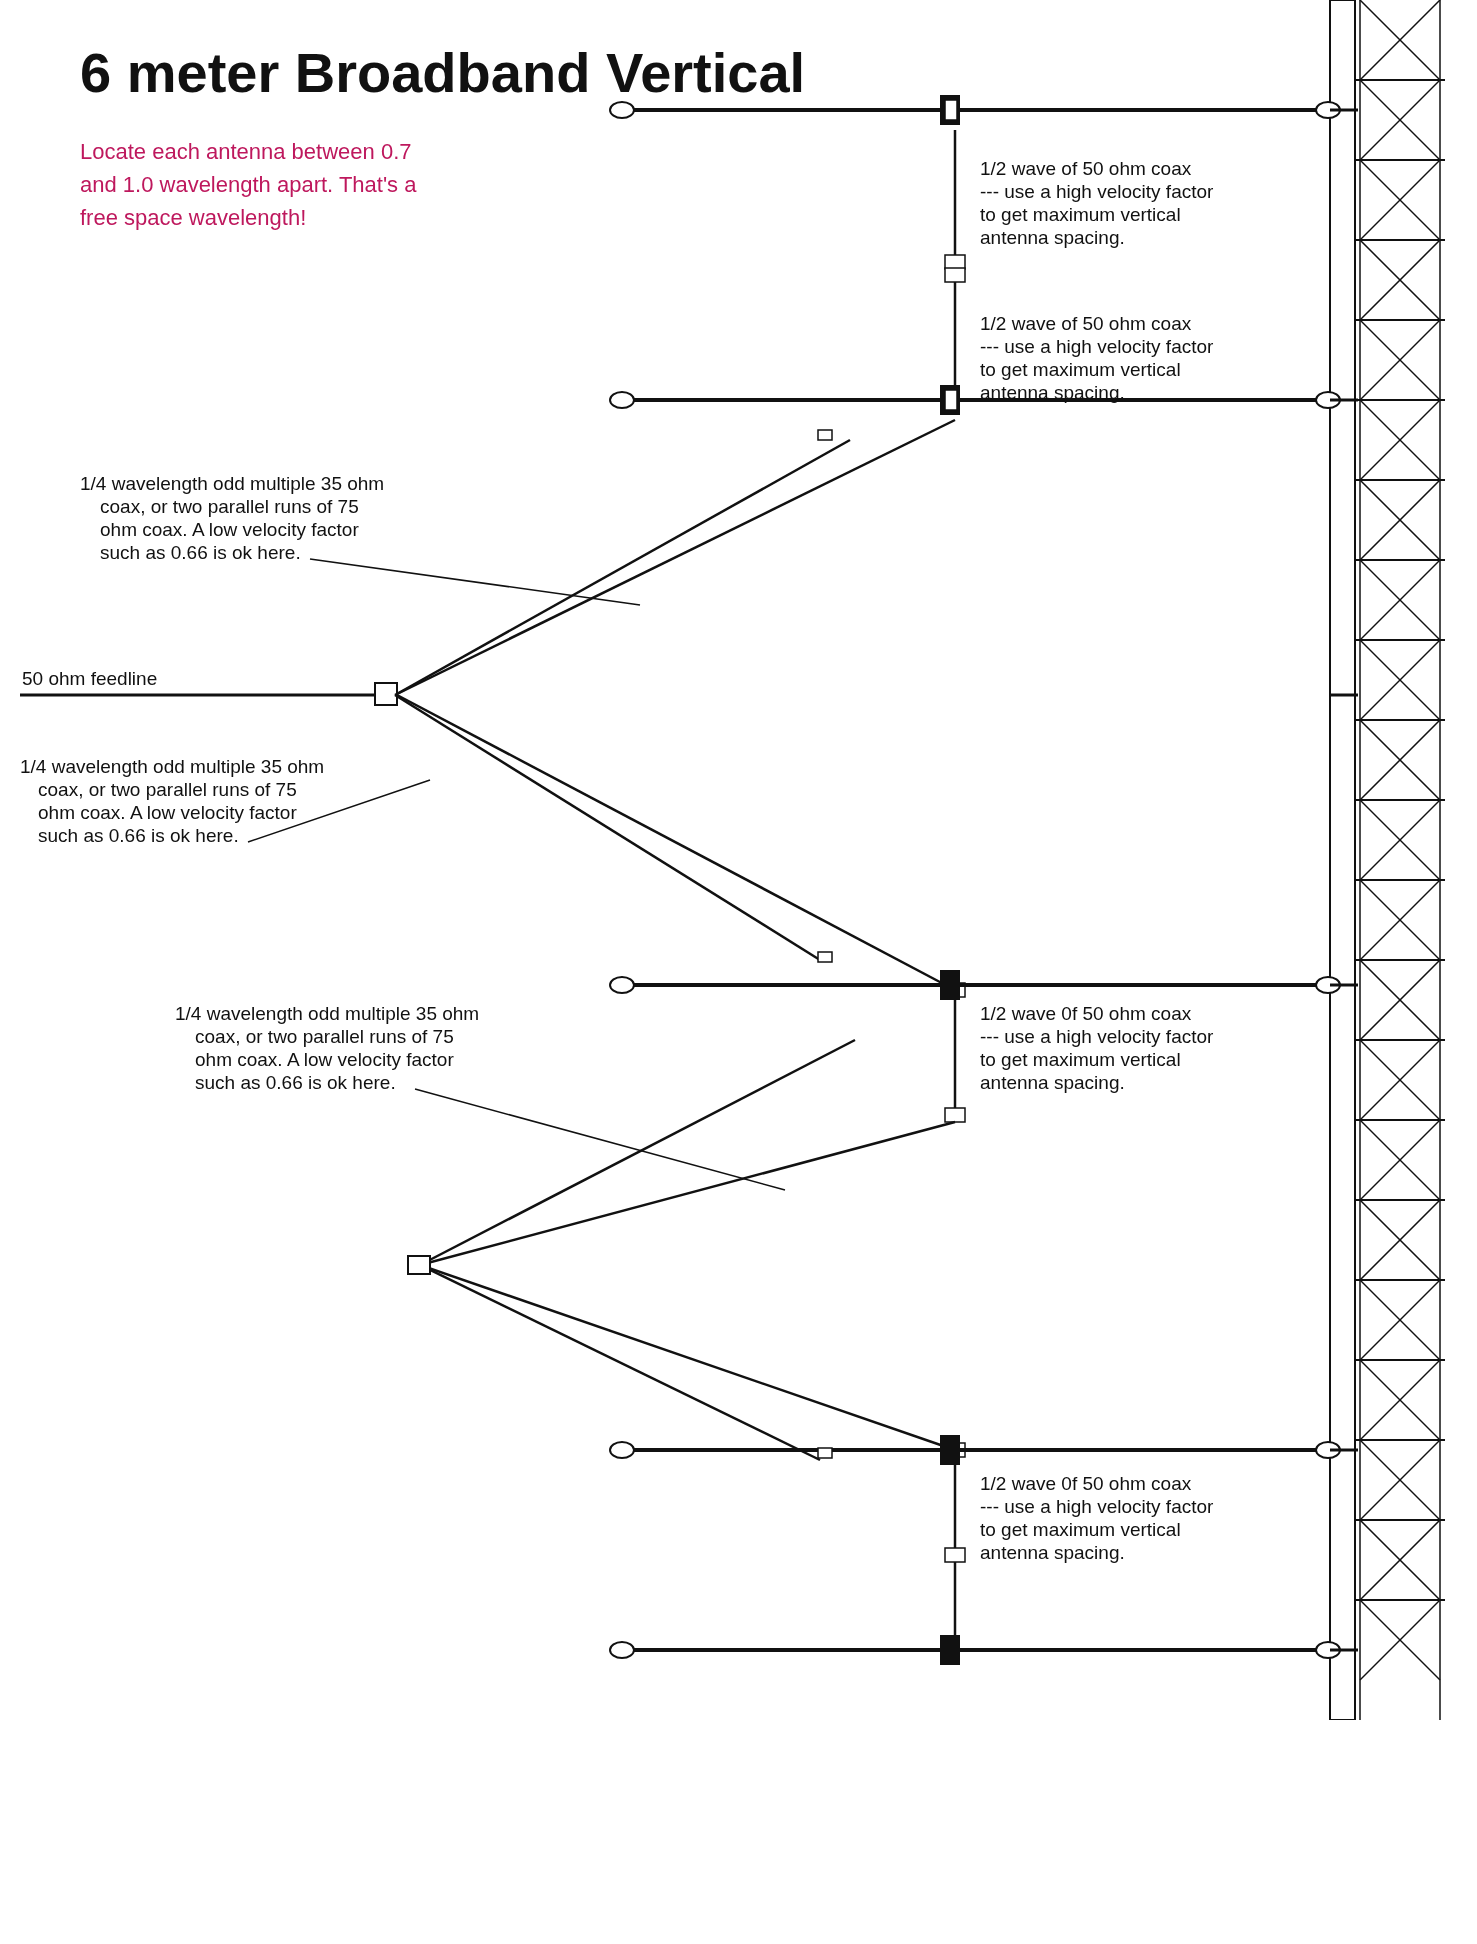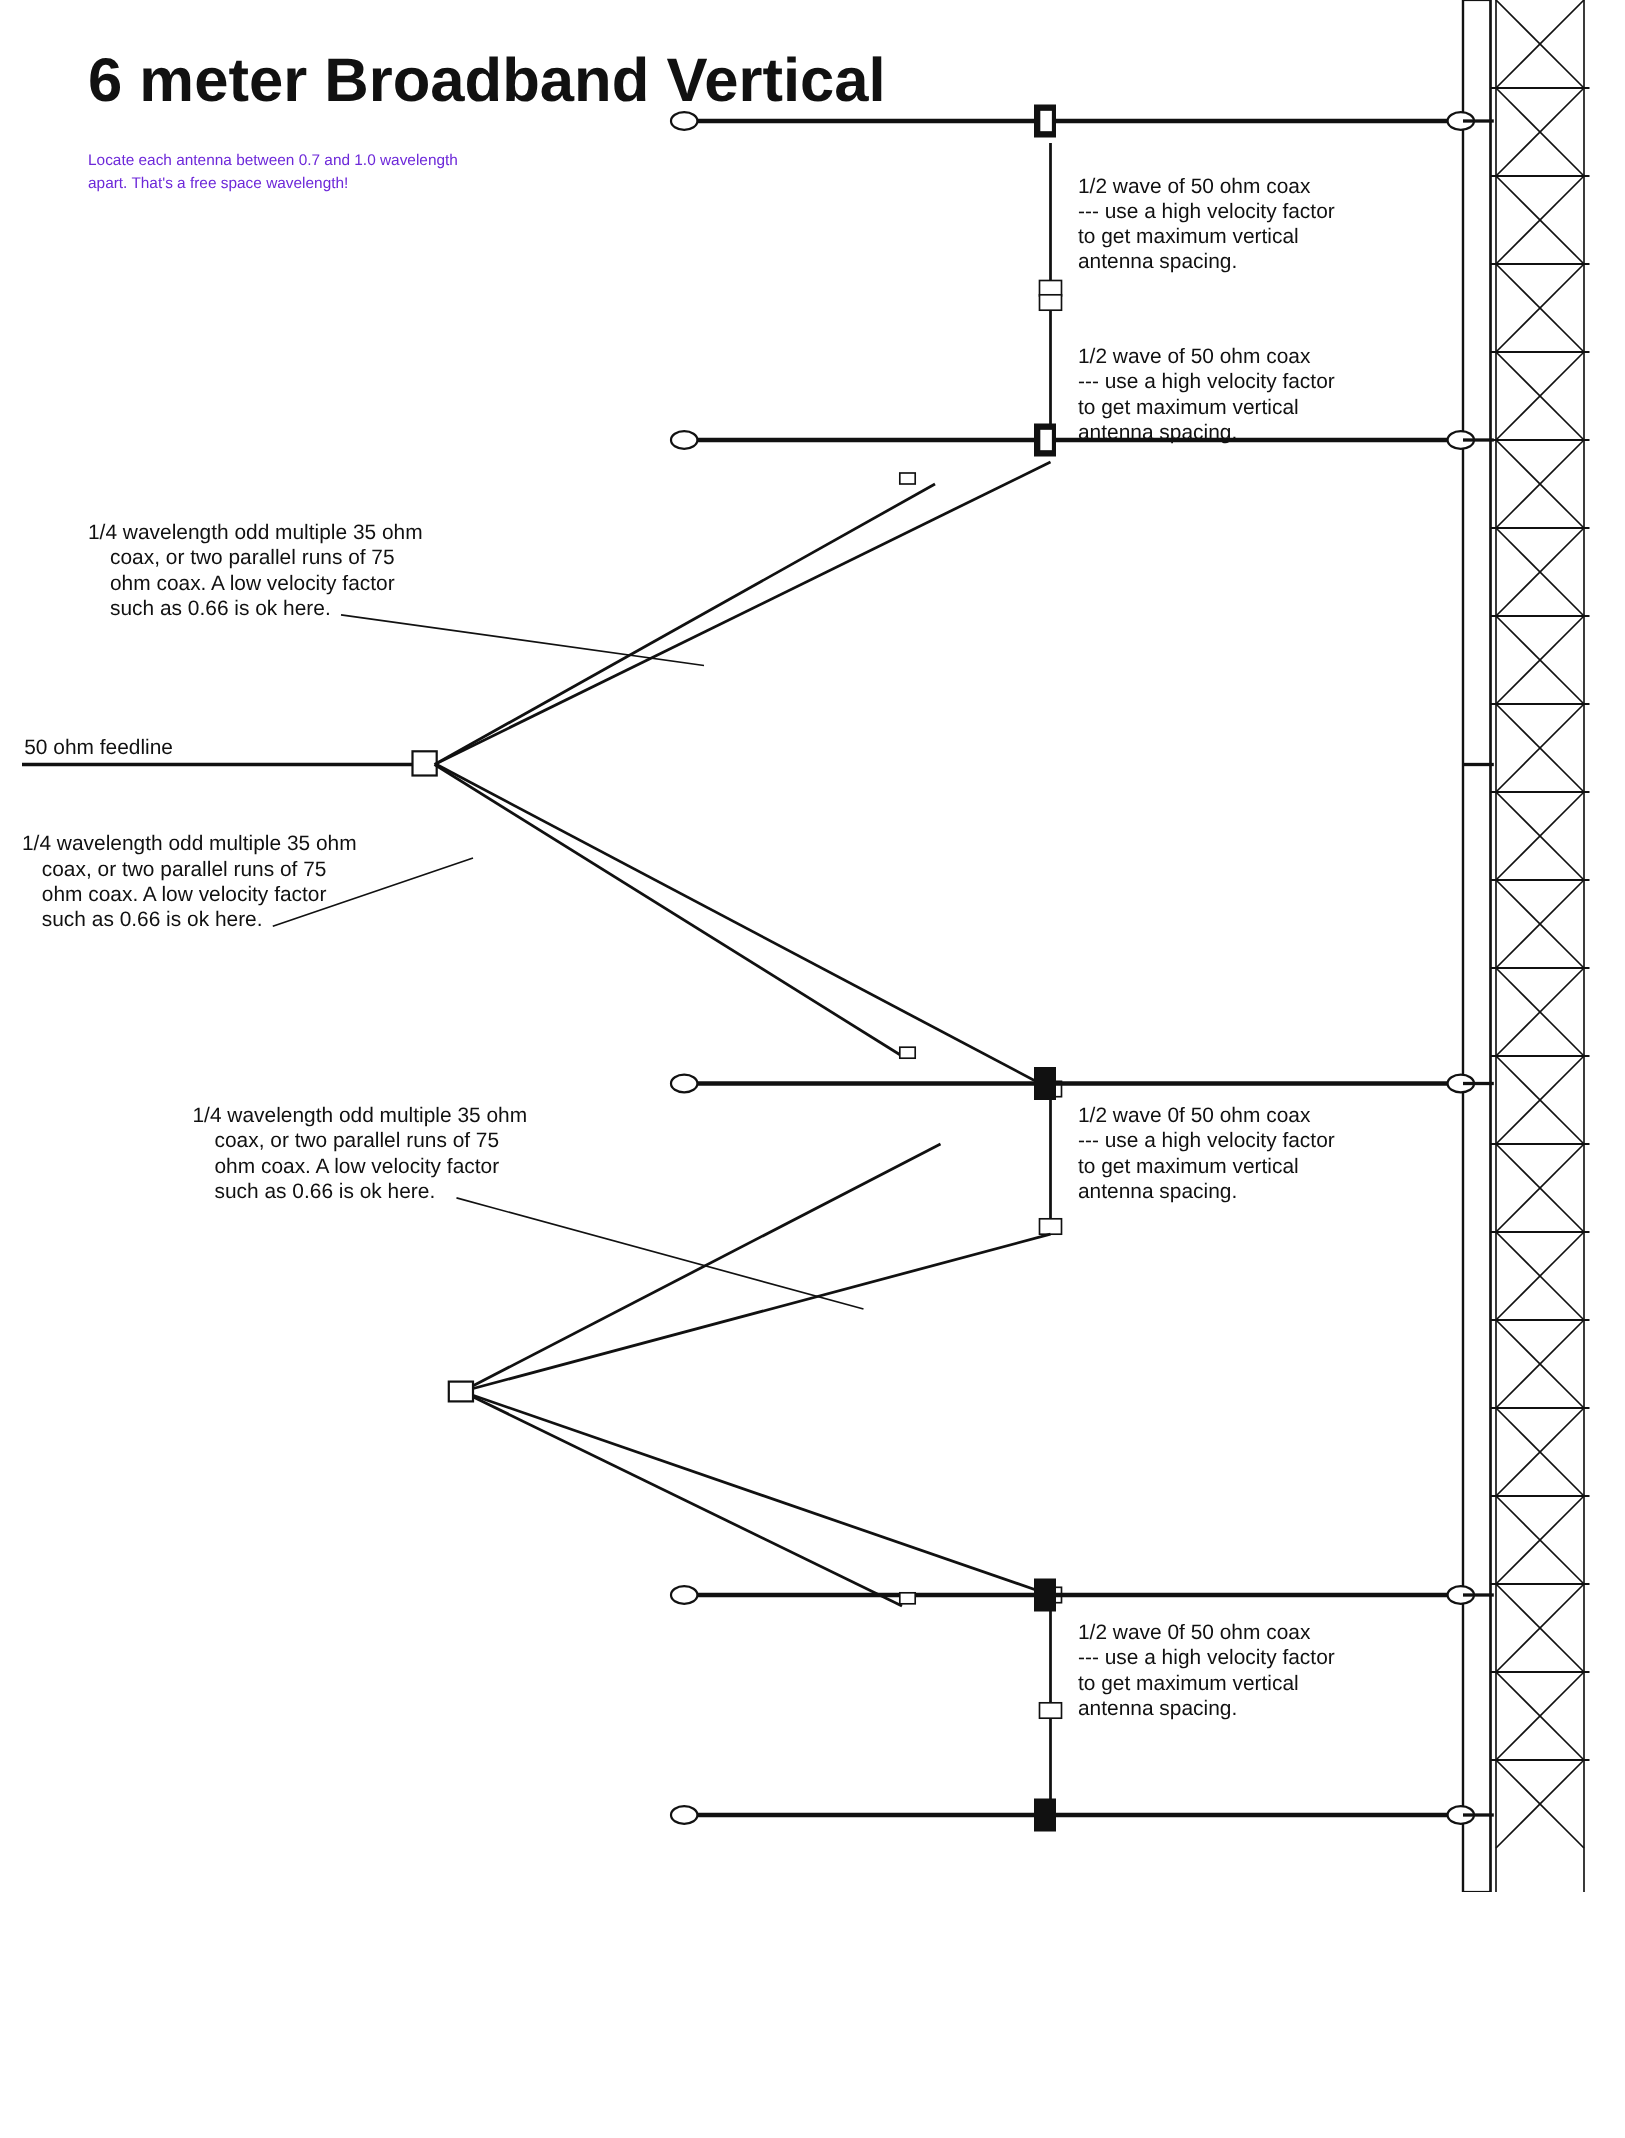--- a/index.html
+++ b/index.html
@@ -18,23 +18,23 @@
       position: relative;
     }
     .title {
       font-size: 56px;
       font-weight: bold;
       padding: 40px 0 20px 80px;
       color: #111;
       font-family: Arial, sans-serif;
     }
     .subtitle {
-      font-size: 14px;
+      font-size: 22px;
       padding: 10px 80px 30px 80px;
-      color: #6d28d9;
+      color: #be185d;
       line-height: 1.5;
       max-width: 500px;
     }
     svg.diagram {
       position: absolute;
       top: 0;
       left: 0;
       width: 1477px;
       height: 1720px;
     }

